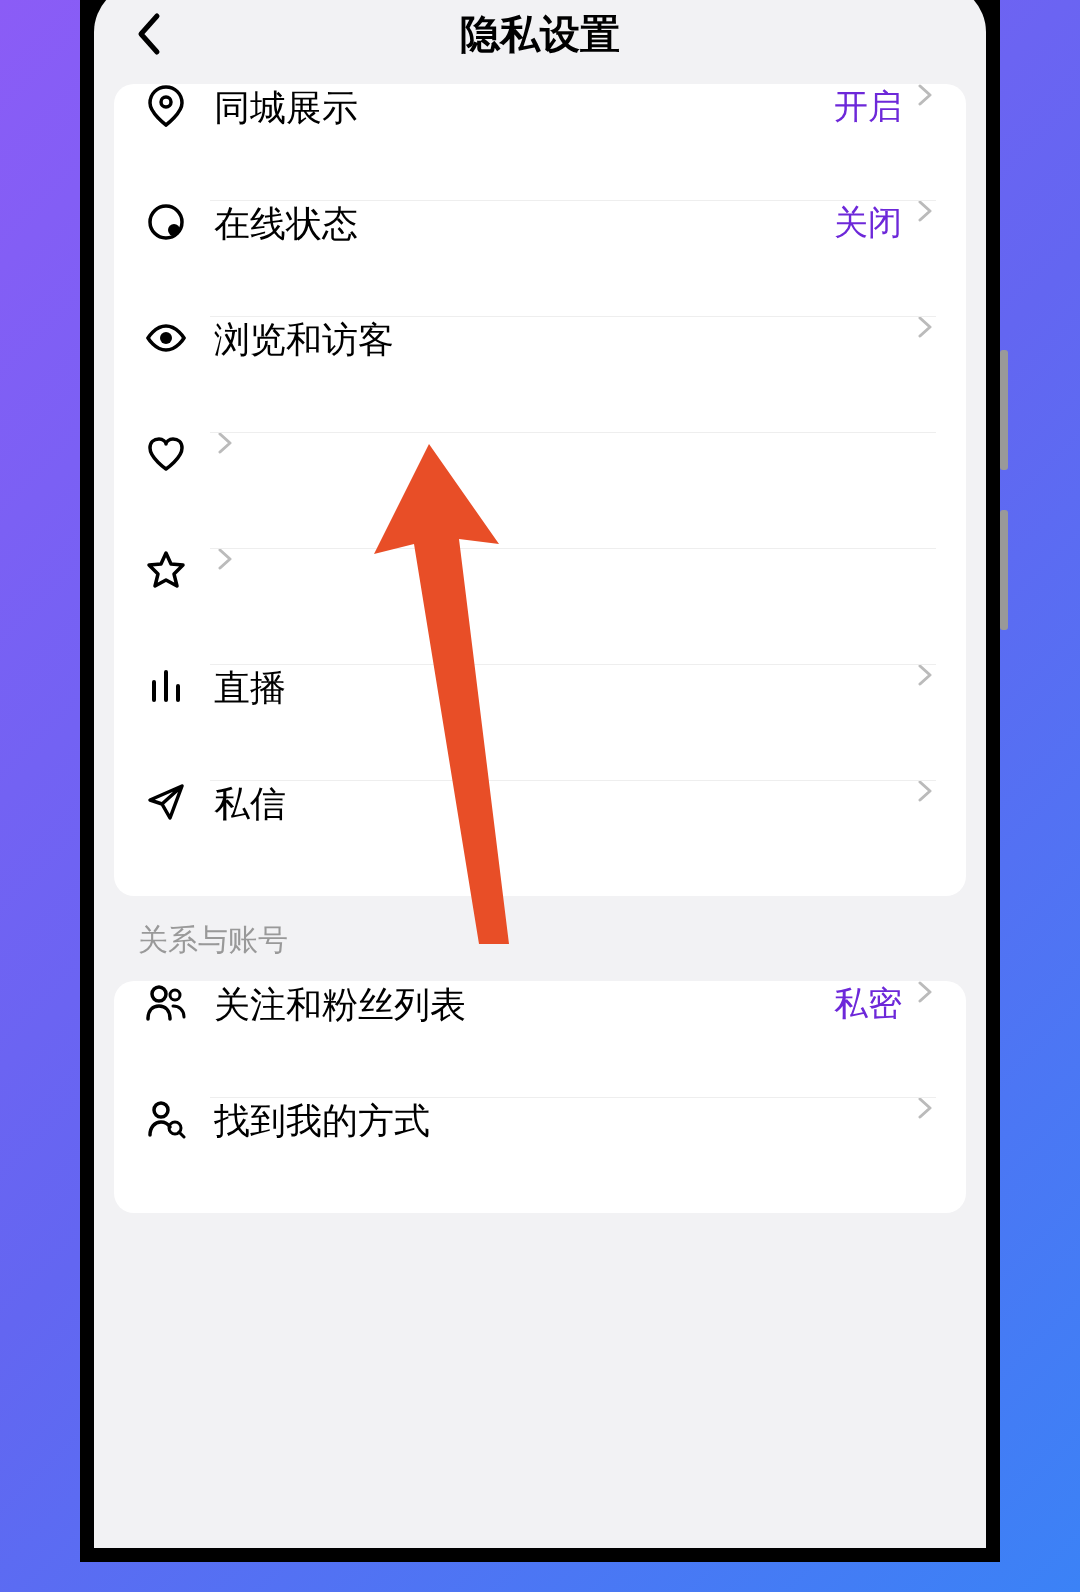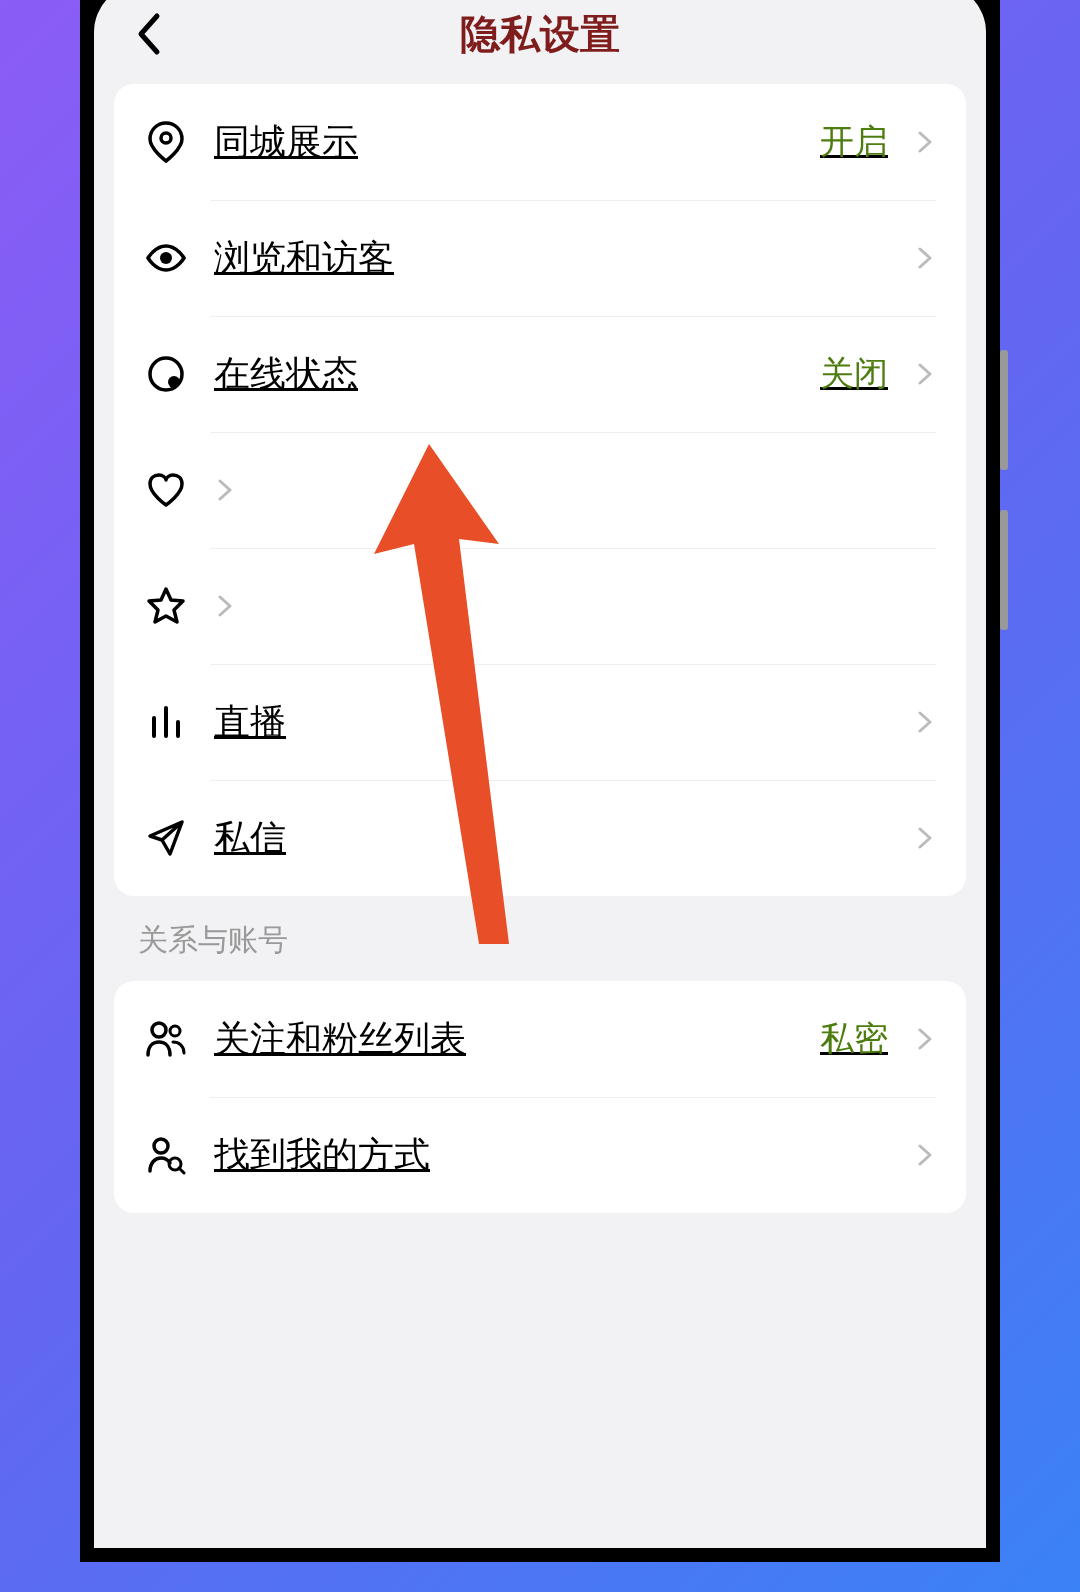--- a/index.html
+++ b/index.html
@@ -60,43 +60,42 @@
       width: 50px;
       height: 50px;
       display: flex;
       align-items: center;
       justify-content: center;
       cursor: pointer;
     }
     .header-title {
       font-size: 40px;
       font-weight: 600;
-      color: #7f1d1d;
+      color: #000000;
     }
     .content {
       padding: 0 20px;
     }
     .section-label {
       font-size: 30px;
       color: #999;
       padding: 24px 24px 20px;
     }
     .card {
       background: #fff;
       border-radius: 20px;
       overflow: hidden;
     }
     .row {
       display: flex;
-      align-items: center;
+      align-items: flex-start;
       padding: 0 30px;
       height: 116px;
       position: relative;
       cursor: pointer;
-      text-decoration: underline;
     }
     .row + .row::before {
       content: "";
       position: absolute;
       top: 0;
       left: 96px;
       right: 30px;
       height: 1px;
       background: #eee;
     }
@@ -109,22 +108,22 @@
       margin-right: 26px;
       flex-shrink: 0;
     }
     .row-label {
       font-size: 36px;
       color: #000;
       flex: 1;
     }
     .row-value {
       font-size: 34px;
-      color: #4d7c0f;
-      margin-right: 26px;
+      color: #6d28d9;
+      margin-right: 12px;
     }
     .chevron {
       width: 22px;
       height: 22px;
       flex-shrink: 0;
     }
     .arrow-overlay {
       position: absolute;
       left: 235px;
       top: 460px;
@@ -167,40 +166,40 @@
           </div>
           <div class="row-label">同城展示</div>
           <div class="row-value">开启</div>
           <svg class="chevron" viewBox="0 0 22 22">
               <polyline points="6,2 16,11 6,20" fill="none" stroke="#bbb" stroke-width="3" stroke-linecap="round" stroke-linejoin="round"></polyline>
             </svg>
         </div>
 
         <div class="row">
           <div class="row-icon">
+            <svg width="40" height="40" viewBox="0 0 40 40">
+                <circle cx="20" cy="20" r="16" fill="none" stroke="#000" stroke-width="3.5"></circle>
+                <circle cx="28" cy="28" r="6" fill="#000"></circle>
+              </svg>
+          </div>
+          <div class="row-label">在线状态</div>
+          <div class="row-value">关闭</div>
+          <svg class="chevron" viewBox="0 0 22 22">
+              <polyline points="6,2 16,11 6,20" fill="none" stroke="#bbb" stroke-width="3" stroke-linecap="round" stroke-linejoin="round"></polyline>
+            </svg>
+        </div>
+
+        <div class="row">
+          <div class="row-icon">
             <svg width="42" height="30" viewBox="0 0 42 30">
                 <path d="M21 3 C10 3 3 15 3 15 C3 15 10 27 21 27 C32 27 39 15 39 15 C39 15 32 3 21 3 Z" fill="none" stroke="#000" stroke-width="3.5"></path>
                 <circle cx="21" cy="15" r="6" fill="#000"></circle>
               </svg>
           </div>
           <div class="row-label">浏览和访客</div>
-          <svg class="chevron" viewBox="0 0 22 22">
-              <polyline points="6,2 16,11 6,20" fill="none" stroke="#bbb" stroke-width="3" stroke-linecap="round" stroke-linejoin="round"></polyline>
-            </svg>
-        </div>
-
-        <div class="row">
-          <div class="row-icon">
-            <svg width="40" height="40" viewBox="0 0 40 40">
-                <circle cx="20" cy="20" r="16" fill="none" stroke="#000" stroke-width="3.5"></circle>
-                <circle cx="28" cy="28" r="6" fill="#000"></circle>
-              </svg>
-          </div>
-          <div class="row-label">在线状态</div>
-          <div class="row-value">关闭</div>
           <svg class="chevron" viewBox="0 0 22 22">
               <polyline points="6,2 16,11 6,20" fill="none" stroke="#bbb" stroke-width="3" stroke-linecap="round" stroke-linejoin="round"></polyline>
             </svg>
         </div>
 
         <div class="row">
           <div class="row-icon">
             <svg width="40" height="36" viewBox="0 0 40 36">
                 <path d="M20 33 C20 33 4 22 4 12 C4 6 8 3 13 3 C17 3 20 6 20 8 C20 6 23 3 27 3 C32 3 36 6 36 12 C36 22 20 33 20 33 Z" fill="none" stroke="#000" stroke-width="3.5" stroke-linejoin="round"></path>
               </svg>

